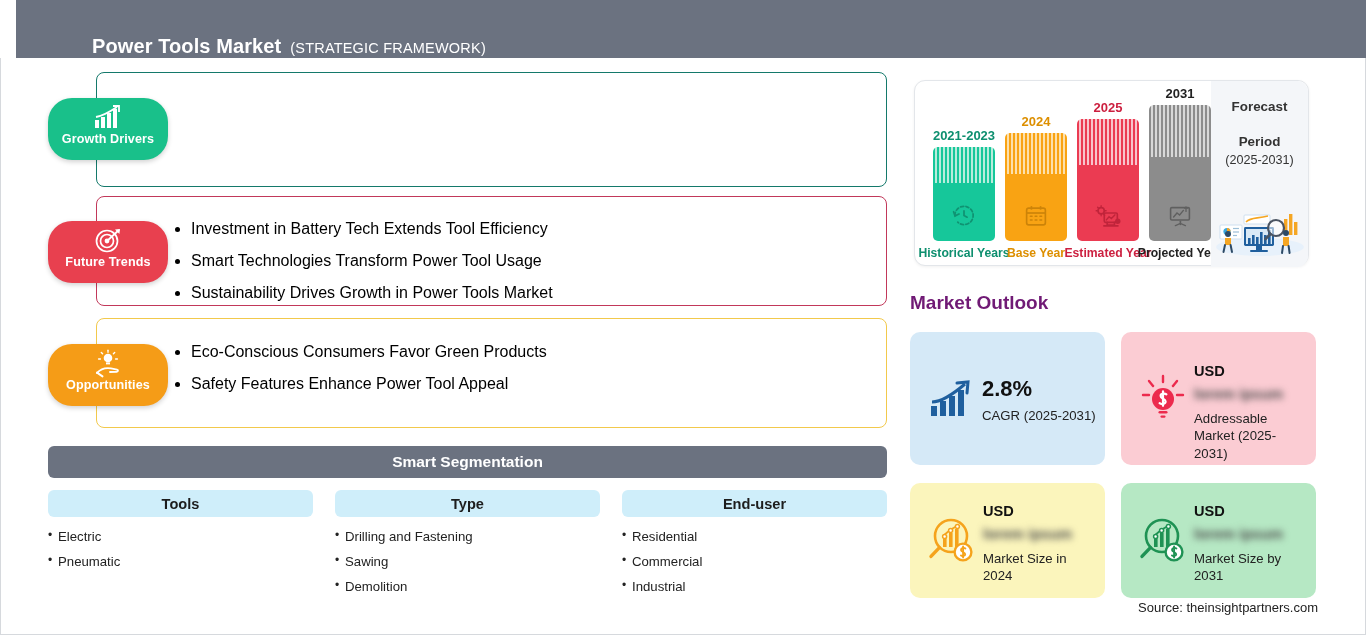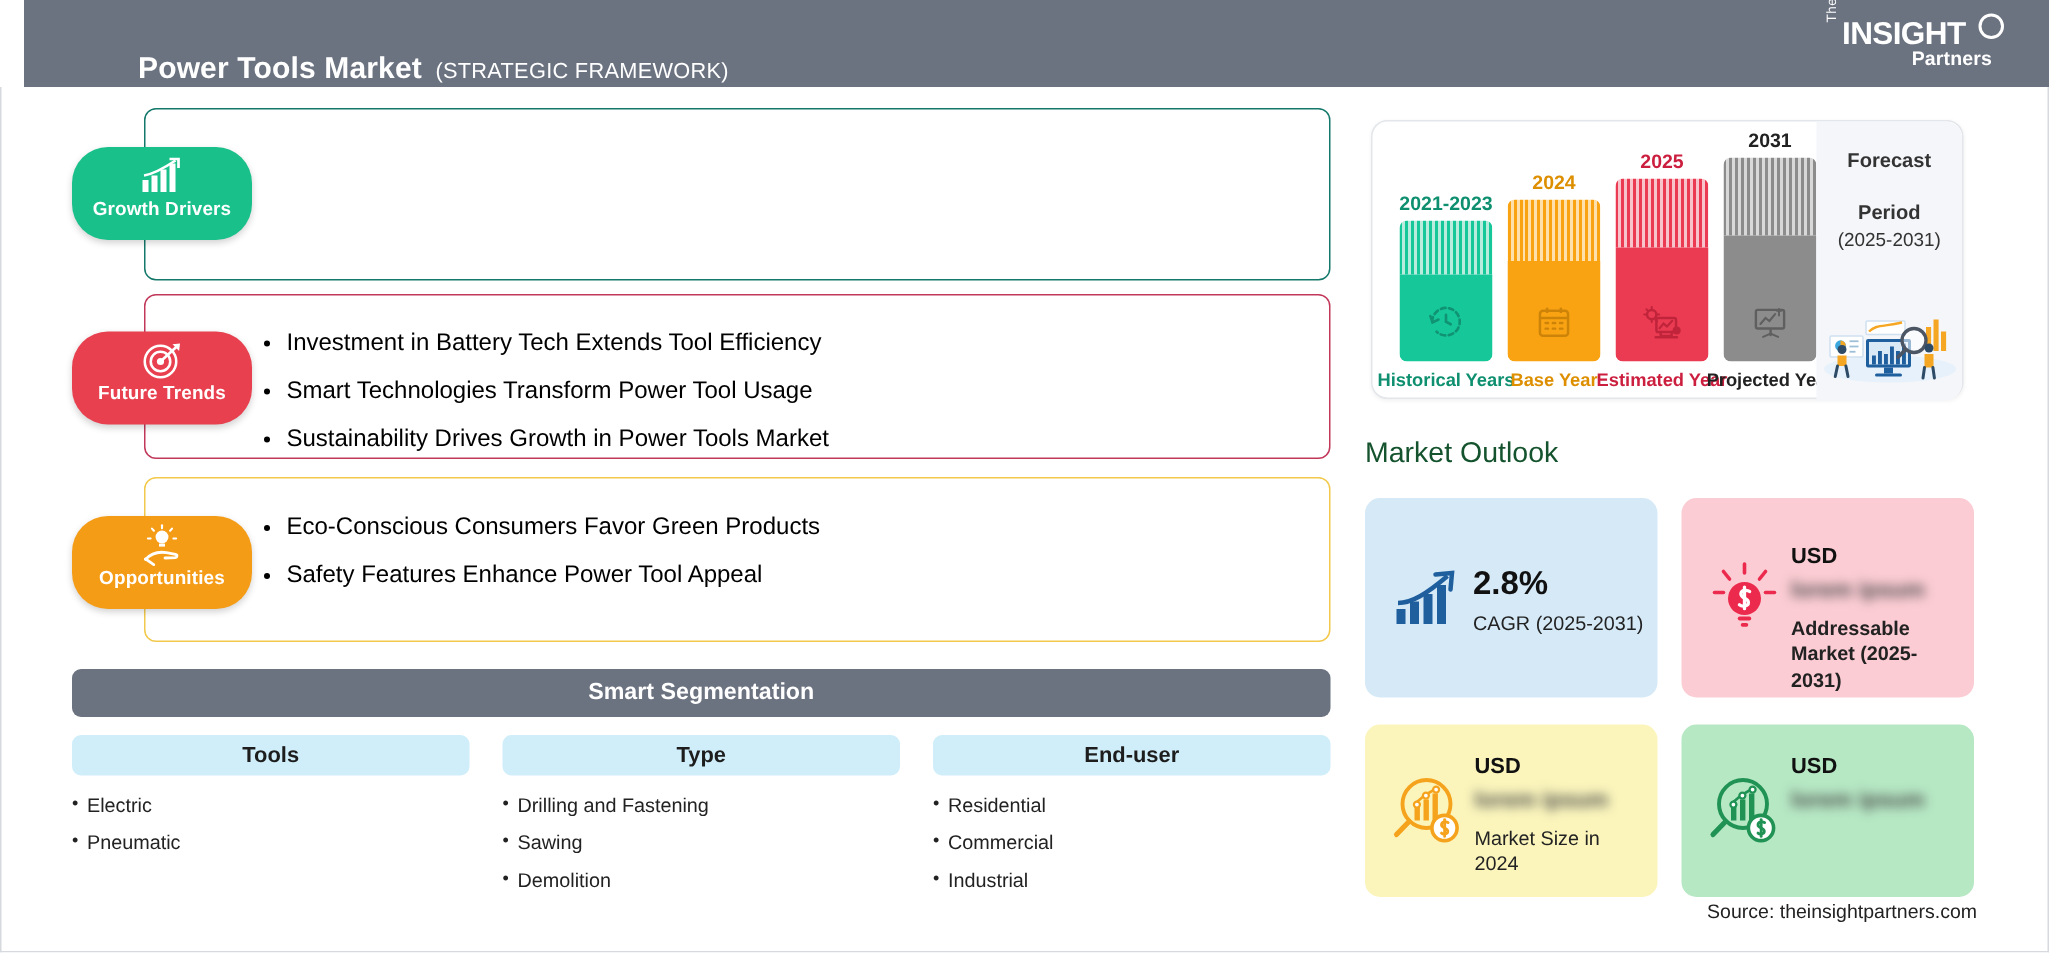--- a/index.html
+++ b/index.html
@@ -116,21 +116,21 @@
     position:absolute; right:0; top:0; width:97px; height:186px;
     background:#f4f6f9; border-radius:0 11px 11px 0;
     display:flex; flex-direction:column; align-items:center;
   }
   .fpanel .t1 { margin-top:18px; font-size:13.4px; font-weight:bold; color:#333; text-align:center; line-height:1.25; }
   .fpanel .t2 { margin-top:2px;  font-size:12.6px; color:#333; text-align:center; }
   .fpanel .ill { position:absolute; bottom:6px; left:50%; transform:translateX(-50%); }
 
   
   .outlook-title {
-    position:absolute; left:910px; top:292px; font-size:19px; font-weight:normal; color:#14532d;
+    position:absolute; left:910px; top:292px; font-size:19px; font-weight:bold; color:#701a75;
   }
   .ocard { position:absolute; border-radius:10px; }
   .ocard .ico { position:absolute; }
   .ocard .big   { font-size:22px; font-weight:bold; color:#111; line-height:1; }
   .ocard .usd   { font-size:14.6px; font-weight:bold; color:#111; line-height:1; }
   .ocard .blur  {
     margin-top:7px; font-size:15px; font-weight:bold; color:#4a4a4a;
     filter: blur(3.6px); line-height:1; white-space:nowrap; user-select:none;
   }
   .ocard .lbl   { font-size:13.2px; color:#222; line-height:1.33; }
@@ -158,26 +158,20 @@
 </style>
 </head>
 <body>
 
 <div class="page">
 
   <div class="header">
     <div class="header-title">
       <span class="main">Power Tools Market</span>
       <span class="sub">(STRATEGIC FRAMEWORK)</span>
-    </div>
-    <div class="logo">
-      <span class="the">The</span>
-      <span class="insight">INSIGHT</span>
-      <span class="partners">Partners</span>
-      <span class="ring"></span>
     </div>
   </div>
 
   <div class="body-frame"></div>
 
   <div class="block growth"></div>
   <div class="badge growth">
     <span class="ico">
       <svg width="30" height="26" viewBox="0 0 30 26" fill="none">
         <rect x="2" y="16" width="4" height="8" fill="#fff"></rect>
@@ -442,21 +436,21 @@
         <circle cx="24" cy="25" r="11" fill="#ec2a4d"></circle>
         <path d="M27.4 20.4 C26 19.2 21.6 19 21.6 22 C21.6 25 26.6 24.6 26.6 27.6 C26.6 30.6 22 30.4 20.6 29.2" stroke="#fff" stroke-width="2.2" fill="none" stroke-linecap="round"></path>
         <path d="M24 17.4 V31.8" stroke="#fff" stroke-width="2.2" stroke-linecap="round"></path>
         <rect x="19.5" y="37" width="9" height="2.6" rx="1.3" fill="#ec2a4d"></rect>
         <rect x="21.5" y="41.4" width="5" height="2.4" rx="1.2" fill="#ec2a4d"></rect>
       </svg>
     </span>
     <div class="txt">
       <div class="usd">USD</div>
       <div class="blur">lorem ipsum</div>
-      <div class="lbl" style="margin-top:9px;font-weight:bold;">Addressable Market (2025-2031)</div>
+      <div class="lbl" style="margin-top:9px;">Addressable Market (2025-2031)</div>
     </div>
   </div>
 
   <div class="ocard size24">
     <span class="ico">
       <svg width="50" height="48" viewBox="0 0 50 48" fill="none">
         <circle cx="25" cy="20" r="16" stroke="#f5a31c" stroke-width="2.6" fill="none"></circle>
         <g fill="#f5a31c">
           <rect x="17" y="22" width="3.6" height="9"></rect>
           <rect x="23" y="17" width="3.6" height="14"></rect>
@@ -494,18 +488,19 @@
         <circle cx="31.4" cy="10.4" r="2" fill="#fff" stroke="#1f9254" stroke-width="1.5"></circle>
         <path d="M13.4 31.6 L5 40.4" stroke="#1f9254" stroke-width="3.4" stroke-linecap="round"></path>
         <circle cx="37" cy="36" r="8.4" fill="#fff" stroke="#1f9254" stroke-width="2.4"></circle>
         <path d="M39.4 32.4 C38.4 31.6 35 31.6 35 34 C35 36.2 39.2 35.8 39.2 38.2 C39.2 40.4 36 40.2 35 39.4" stroke="#1f9254" stroke-width="1.9" fill="none" stroke-linecap="round"></path>
         <path d="M37.1 30.4 V41.6" stroke="#1f9254" stroke-width="1.9" stroke-linecap="round"></path>
       </svg>
     </span>
     <div class="txt">
       <div class="usd">USD</div>
       <div class="blur">lorem ipsum</div>
+      <div class="lbl" style="margin-top:9px;">Market Size by 2031</div>
     </div>
   </div>
 
   <div class="source">Source: theinsightpartners.com</div>
 
 </div>
 
 </body></html>

